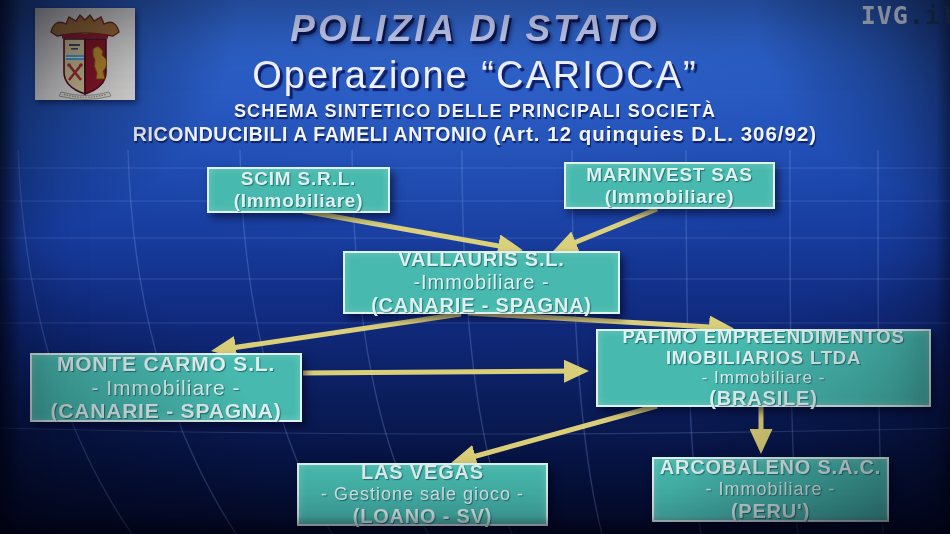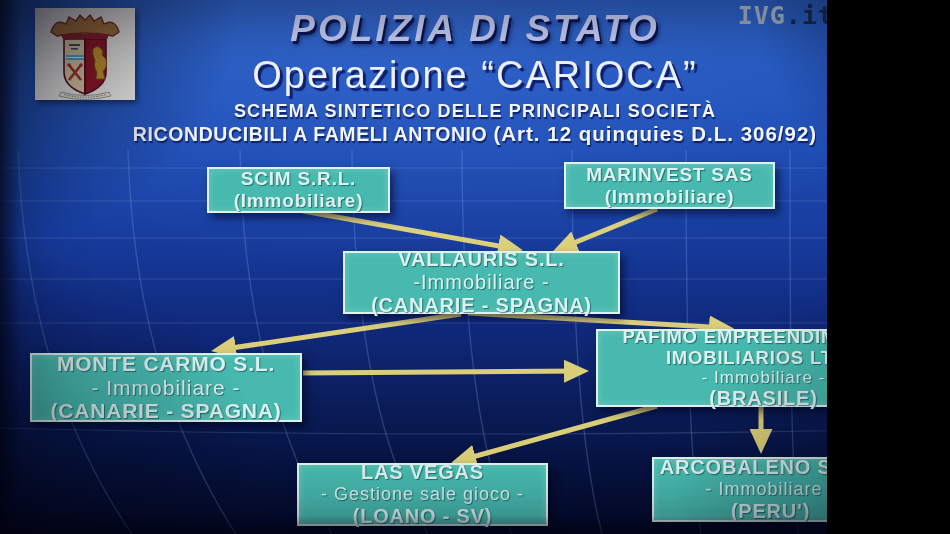--- a/index.html
+++ b/index.html
@@ -1,17 +1,17 @@
 <!DOCTYPE html>
 <html><head>
 <meta charset="utf-8">
 <style>
   html,body{margin:0;padding:0;background:#000;}
   #stage{
-    position:relative;width:827px;height:534px;overflow:hidden;
+    position:relative;width:950px;height:534px;overflow:hidden;
     font-family:"Liberation Sans",sans-serif;
     background:
       radial-gradient(ellipse 900px 420px at 50% 4%, rgba(70,120,220,.35), rgba(0,0,0,0) 60%),
       linear-gradient(180deg,#2b62c8 0%,#2559c2 12%,#1e4cb2 28%,#173c9e 44%,#102a7e 60%,#0a1c58 76%,#06113c 90%,#040a28 100%);
   }
   svg{display:block}
   .layer{position:absolute;left:0;top:0;width:950px;height:534px;}
   #grid{z-index:1;opacity:.9;}
   #arrows{z-index:2;}
   

